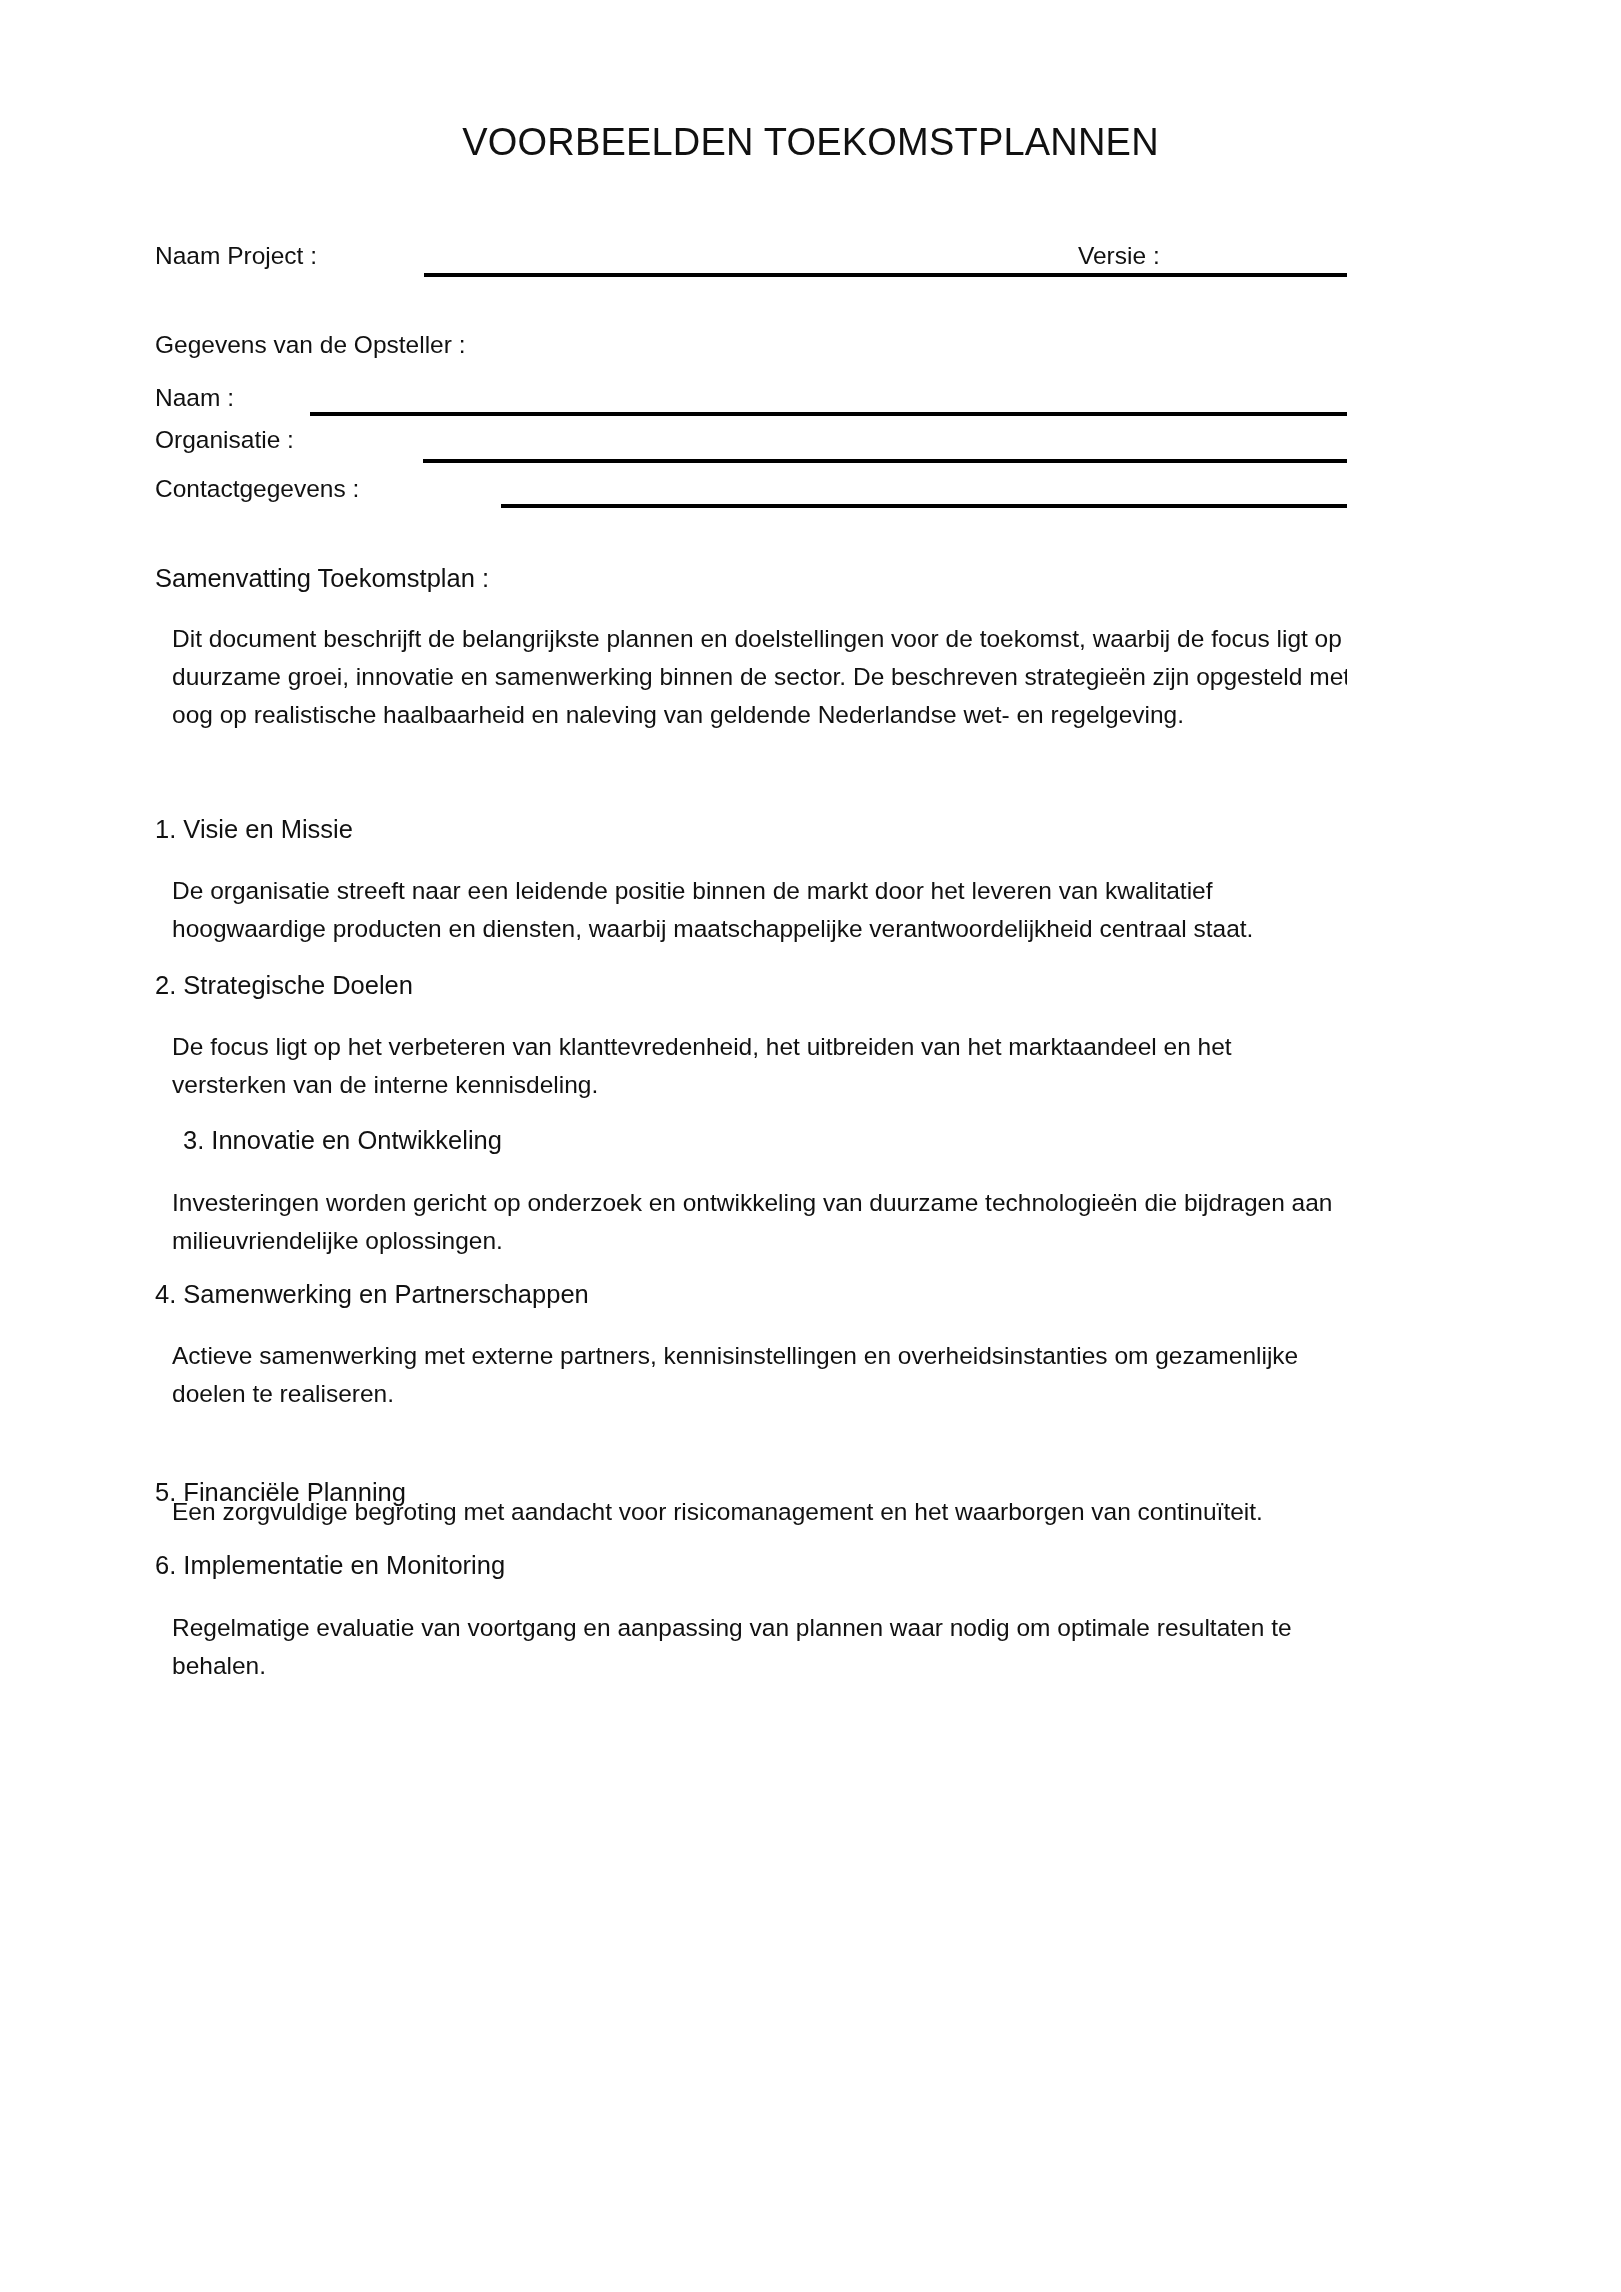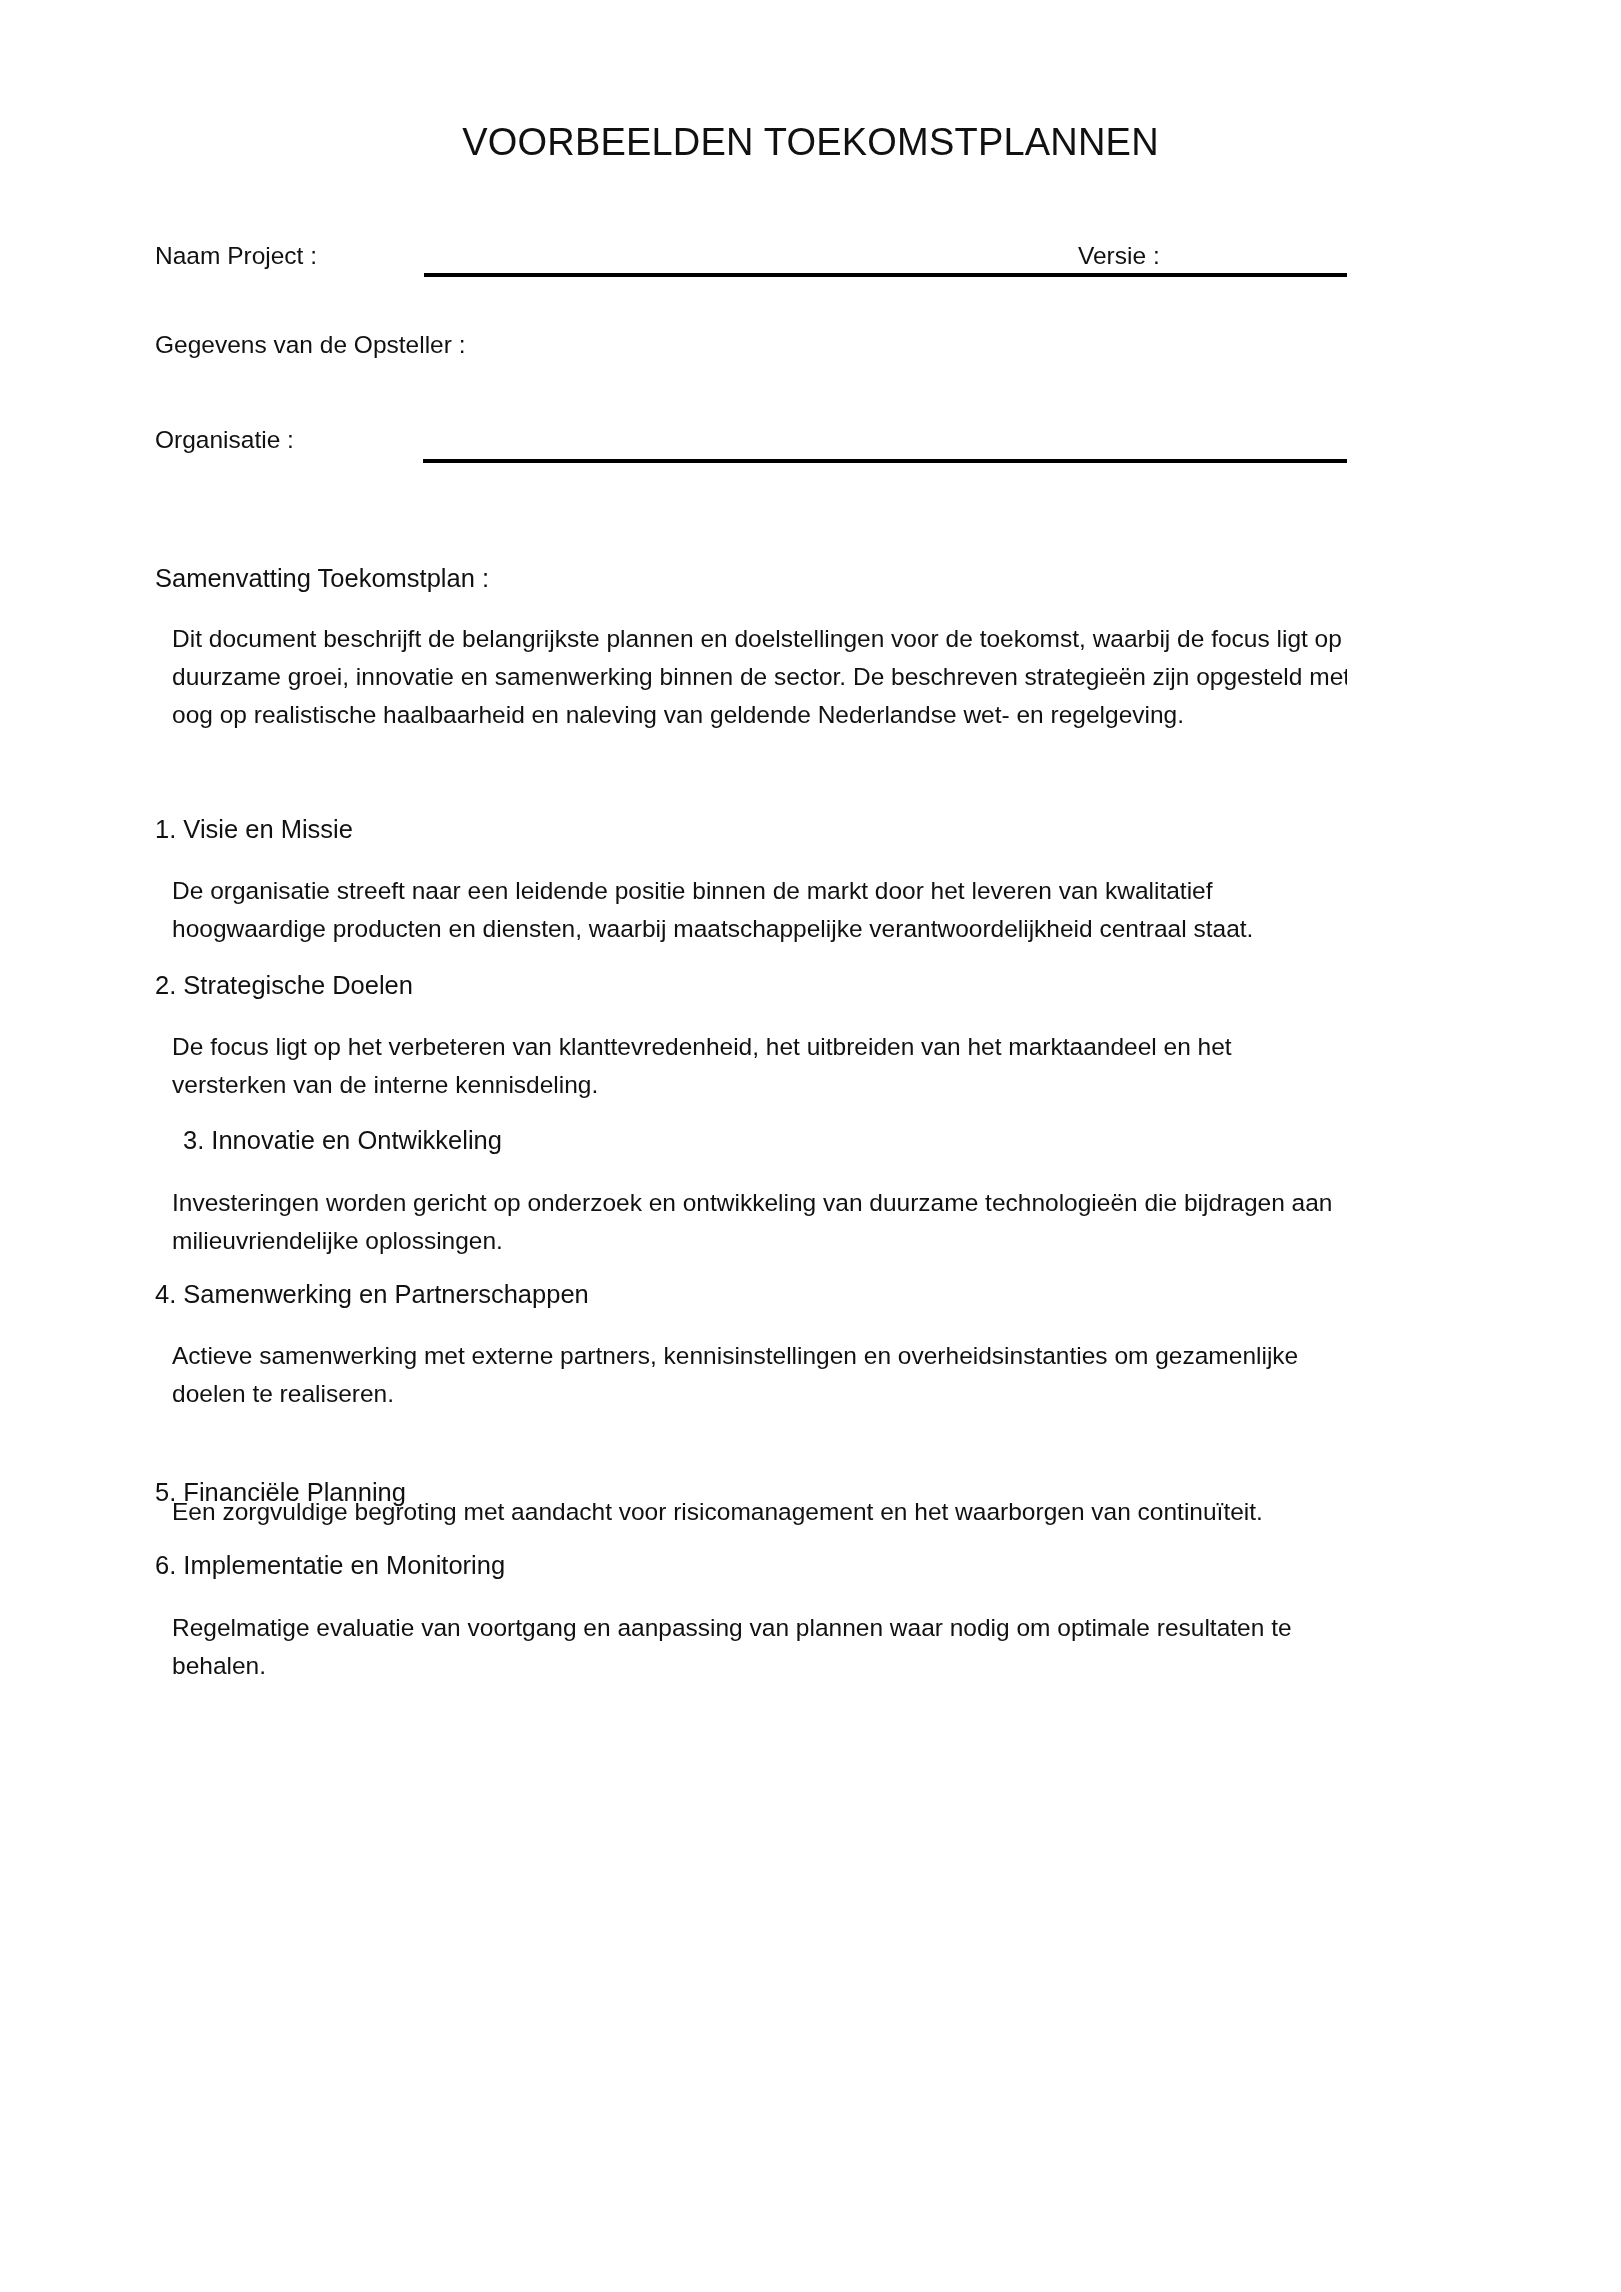--- a/index.html
+++ b/index.html
@@ -97,26 +97,34 @@
   <h1 class="title">VOORBEELDEN TOEKOMSTPLANNEN</h1>
 
   <div class="row project-row">
     <span class="label">Naam Project :</span>
     <span class="blank-line line-project"></span>
     <span class="label version-label">Versie :</span>
   </div>
 
   <div class="author-heading label">Gegevens van de Opsteller :</div>
 
+  <div class="row naam-row">
+    <span class="label">Naam :</span>
+    <span class="blank-line"></span>
+  </div>
 
   <div class="row org-row">
     <span class="label">Organisatie :</span>
     <span class="blank-line"></span>
   </div>
 
+  <div class="row contact-row">
+    <span class="label">Contactgegevens :</span>
+    <span class="blank-line"></span>
+  </div>
 
   <div class="summary-heading">Samenvatting Toekomstplan :</div>
   <p class="para summary-para">Dit document beschrijft de belangrijkste plannen en doelstellingen voor de toekomst, waarbij de focus ligt op
 duurzame groei, innovatie en samenwerking binnen de sector. De beschreven strategieën zijn opgesteld met
 oog op realistische haalbaarheid en naleving van geldende Nederlandse wet- en regelgeving.</p>
 
   <div class="sec-heading sec-h-0">1. Visie en Missie</div>
   <p class="para sec-p-0">De organisatie streeft naar een leidende positie binnen de markt door het leveren van kwalitatief
 hoogwaardige producten en diensten, waarbij maatschappelijke verantwoordelijkheid centraal staat.</p>
 

